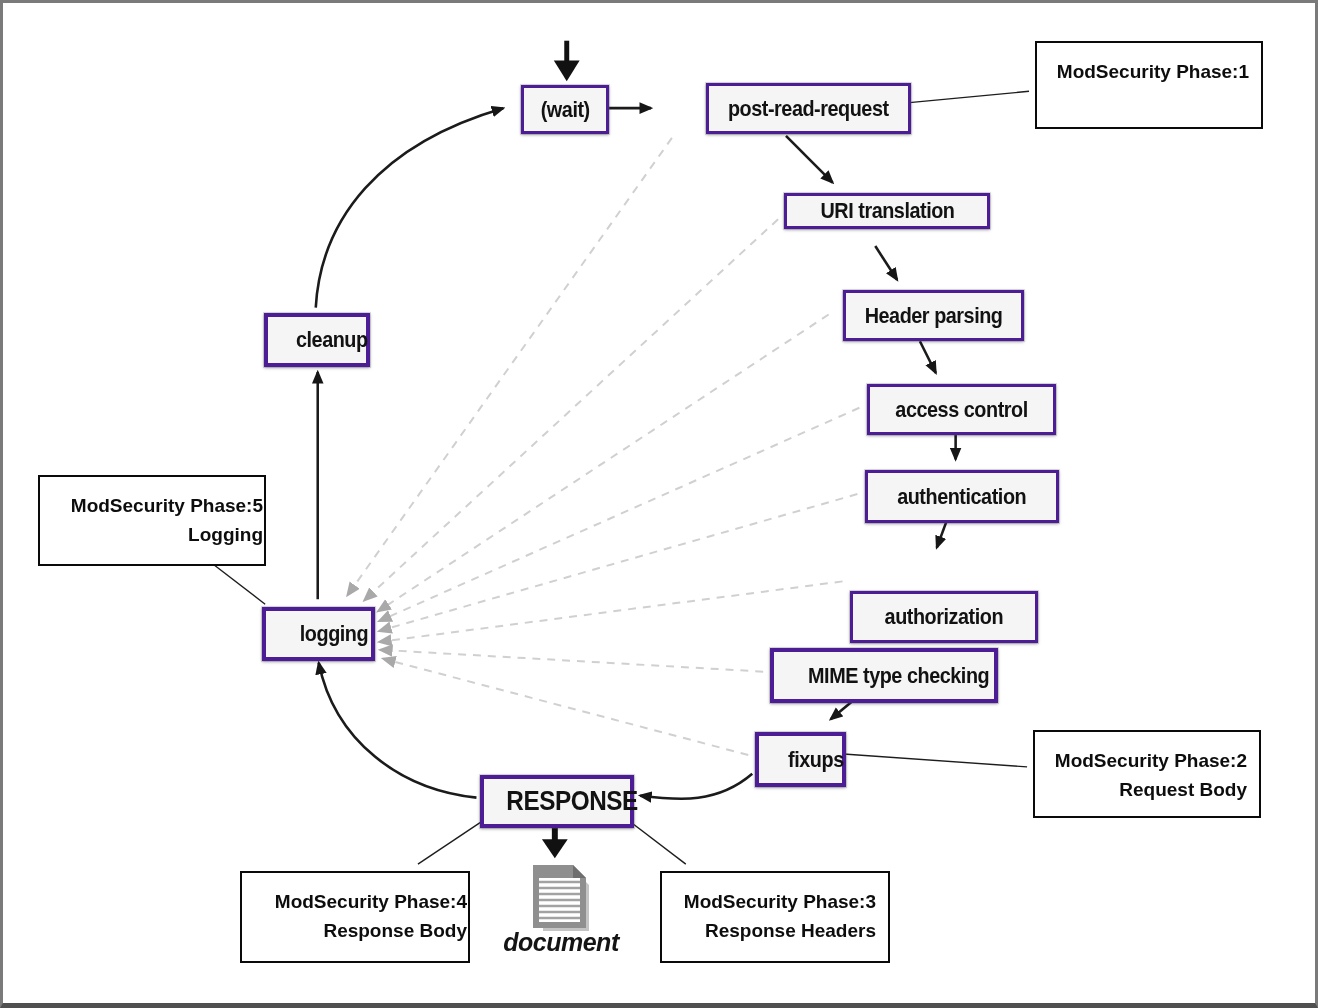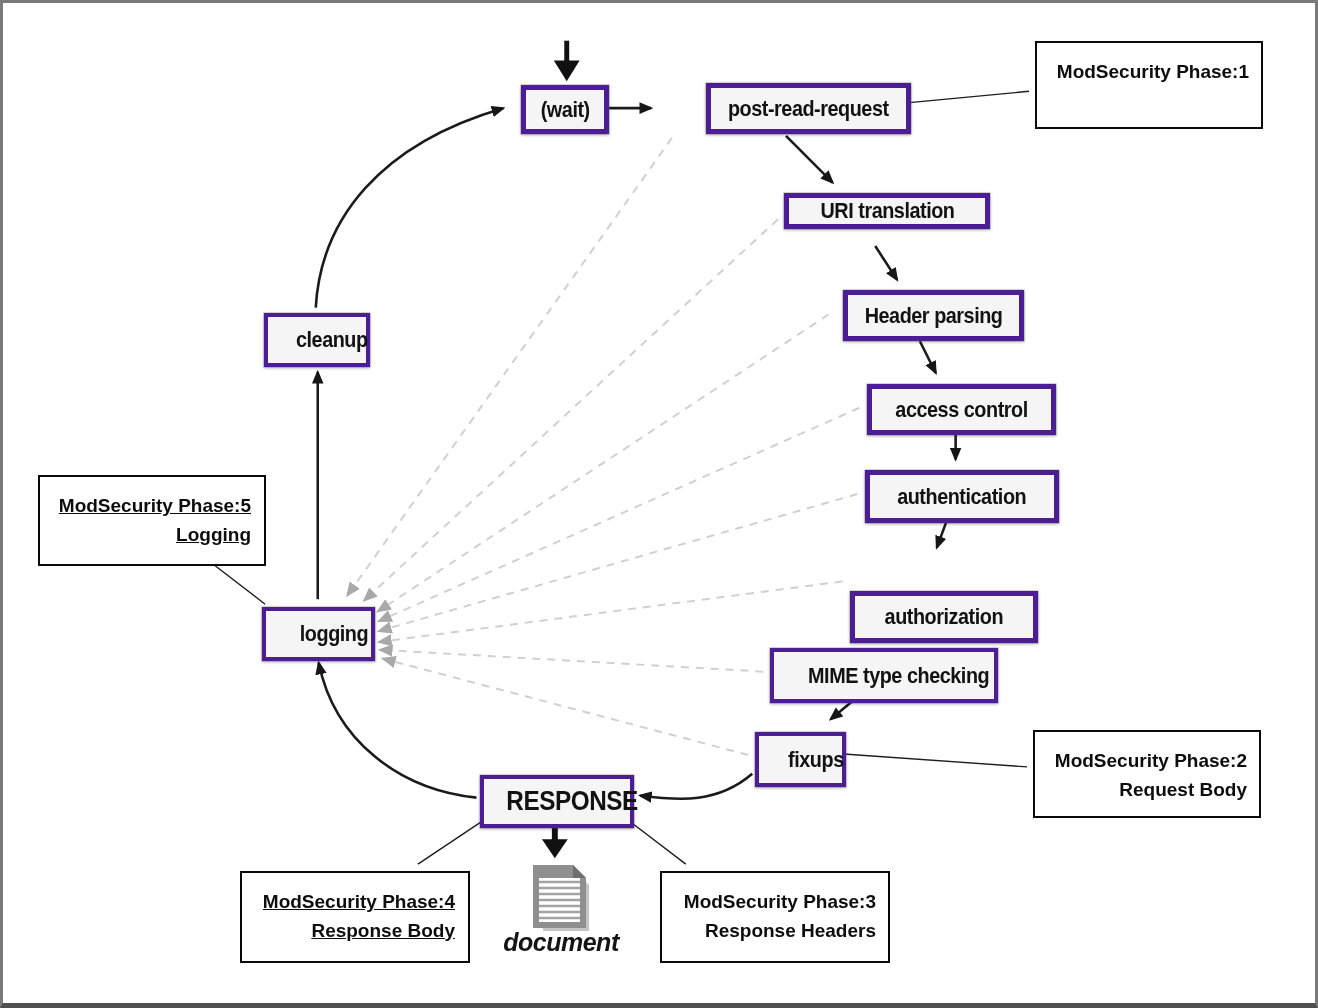--- a/index.html
+++ b/index.html
@@ -4,35 +4,35 @@
 <style>
   html,body{margin:0;padding:0;background:#fff;}
   .frame{
     position:relative;width:1318px;height:1008px;box-sizing:border-box;
     background:#fff;border:3px solid #7a7a7a;border-bottom:5px solid #4f4f4f;
     overflow:hidden;font-family:"Liberation Sans",sans-serif;
   }
   .wires{position:absolute;left:0;top:0;width:100%;height:100%;z-index:1;}
   .node{
     position:absolute;box-sizing:border-box;z-index:2;
-    background:#f5f5f5;border:5px solid #4c1d95;
+    background:#f5f5f5;border:3px solid #4c1d95;
     display:flex;align-items:center;justify-content:center;
     font-weight:700;font-size:22px;color:#121212;letter-spacing:-0.5px;
     box-shadow:0 1px 3px rgba(0,0,0,.35), 0 0 0 1px rgba(130,130,130,.25);
   }
   .node.heavy{border-width:4px;padding-left:30px;}
   .node .lbl{transform:scaleX(.9);white-space:nowrap;}
   .node.big{font-size:27px;}
   .callout{
     position:absolute;box-sizing:border-box;z-index:2;
     background:#fff;border:2px solid #0a0a0a;color:#0d0d0d;
     font-weight:700;font-size:19px;line-height:1.5;
     padding:15px 12px 0 13px;text-align:right;
   }
-  .callout.right{text-align:right;padding-right:13px;text-decoration:underline;}
+  .callout.right{text-align:right;padding-right:1px;}
   .doc-icon{position:absolute;z-index:2;}
   .doc-label{
     position:absolute;z-index:2;text-align:center;
     font-weight:700;font-style:italic;font-size:25px;color:#141414;
     letter-spacing:-0.5px;
   }
 </style>
 </head>
 <body>
 

